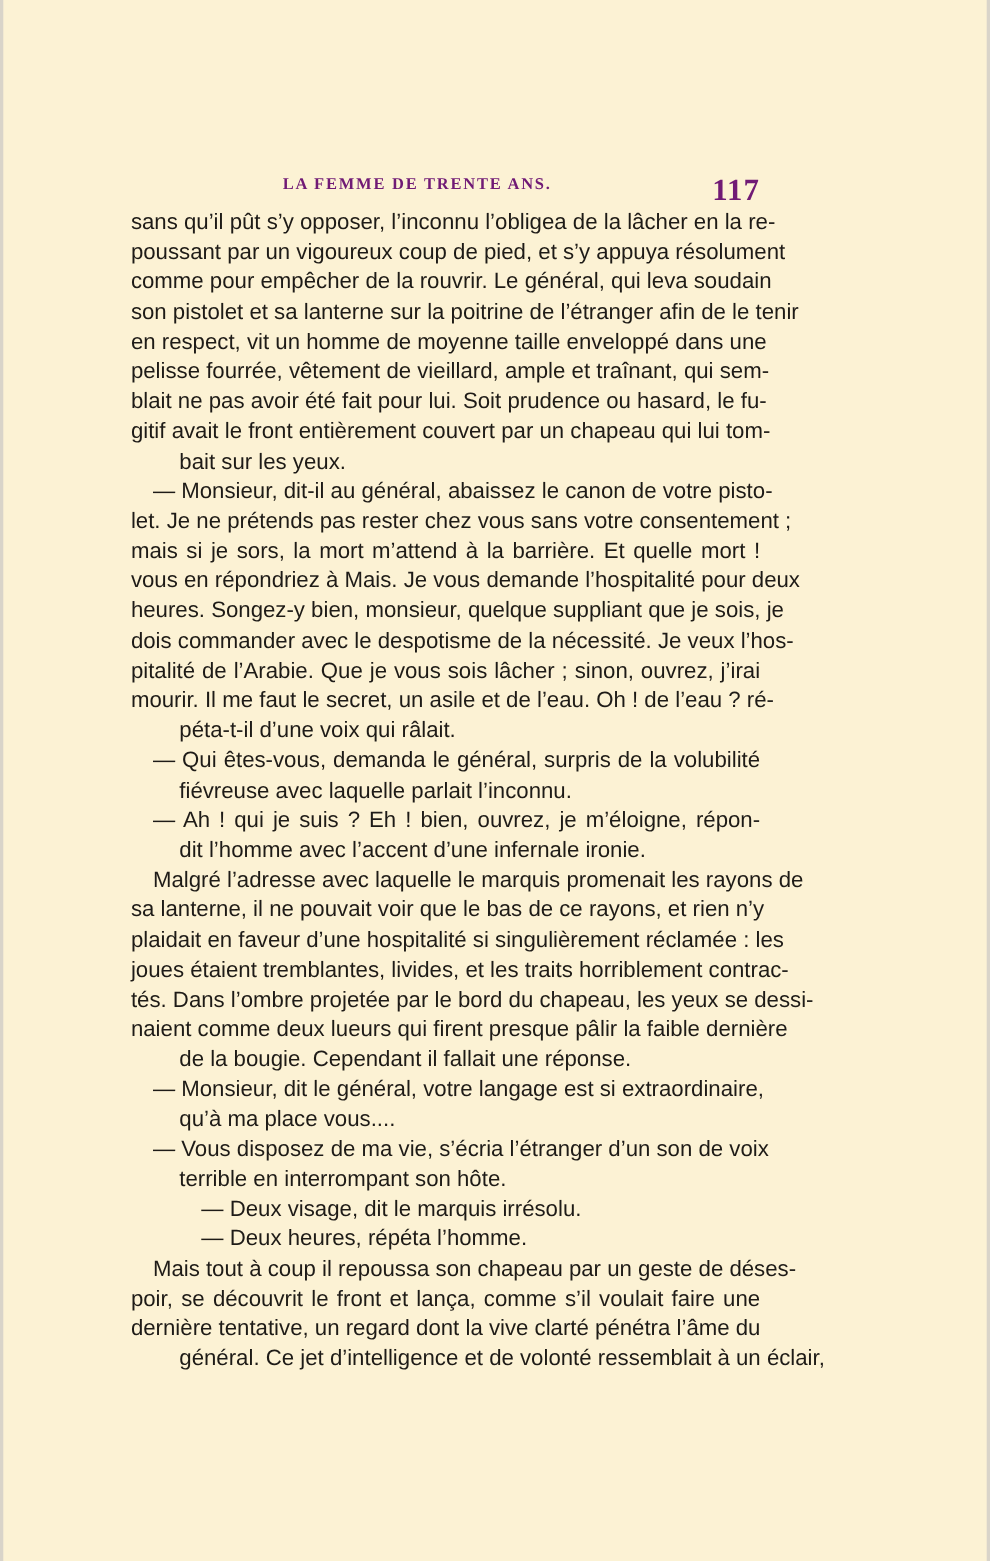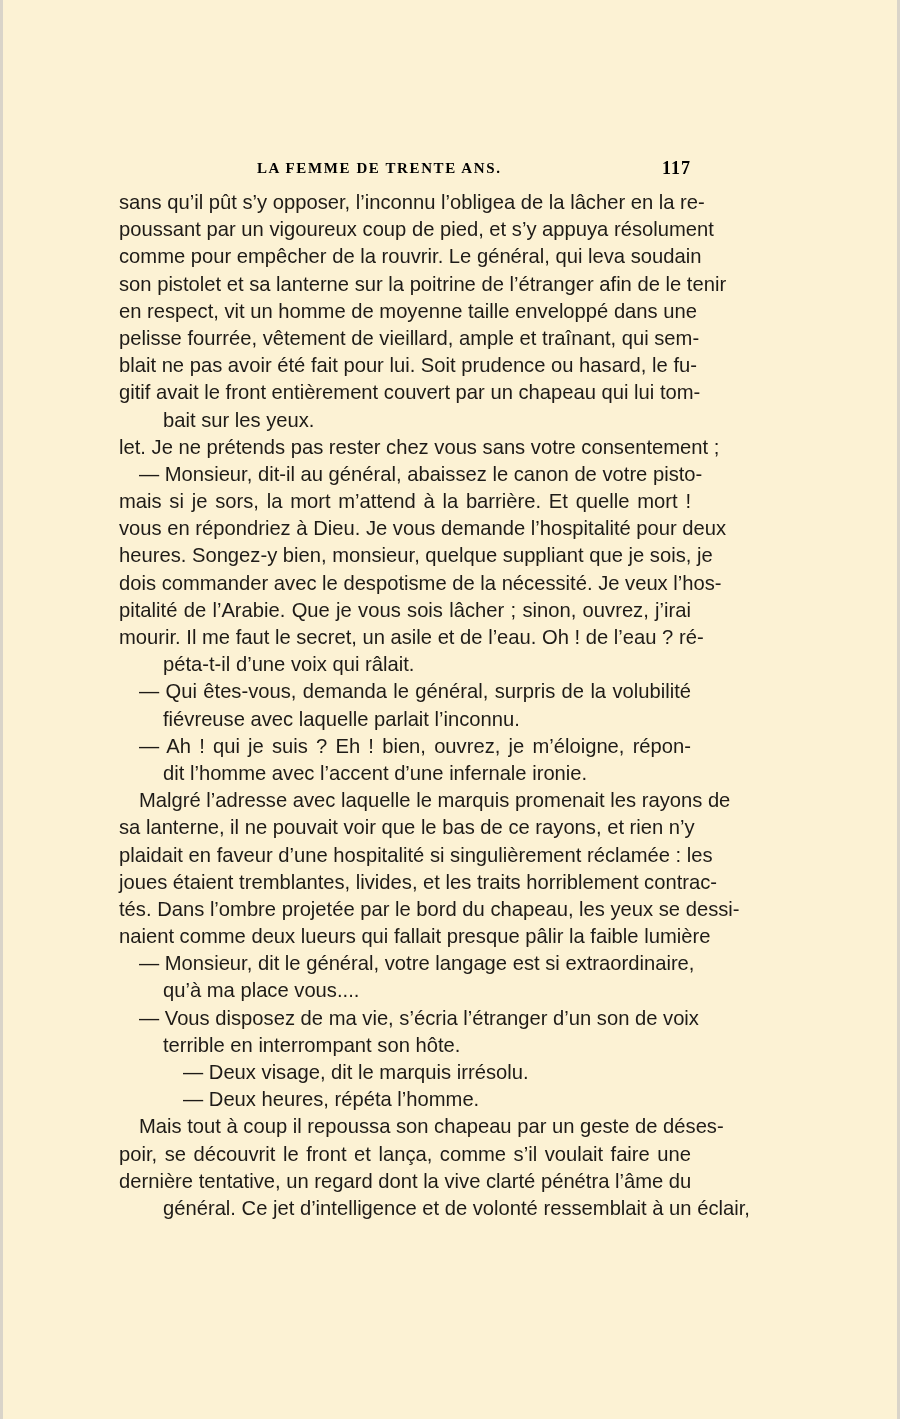--- a/index.html
+++ b/index.html
@@ -20,35 +20,35 @@
       background: #fcf2d4;
       box-shadow: inset 3px 0 0 #d9d4c9, inset -3px 0 0 #d9d4c9;
     }
     .running-head {
       position: absolute;
       left: 119px;
       top: 158px;
       width: 572px;
       height: 26px;
       font-family: "Liberation Serif", serif;
-      color: #000000;
+      color: #701a75;
     }
     .running-title {
       position: absolute;
       left: 138px;
       top: 2px;
       font-size: 15px;
       font-weight: bold;
       letter-spacing: 1.6px;
     }
     .folio {
       position: absolute;
       right: 0;
       top: 0;
-      font-size: 18px;
+      font-size: 28px;
       font-weight: bold;
       letter-spacing: 1px;
     }
     .text-block {
       position: absolute;
       left: 119px;
       top: 189px;
       width: 572px;
       font-family: Liberation Sans, sans-serif;
       font-size: 20.2px;
@@ -85,45 +85,46 @@
         <span class="line">poussant par un vigoureux coup de pied, et s’y appuya résolument</span>
         <span class="line">comme pour empêcher de la rouvrir. Le général, qui leva soudain</span>
         <span class="line">son pistolet et sa lanterne sur la poitrine de l’étranger afin de le tenir</span>
         <span class="line">en respect, vit un homme de moyenne taille enveloppé dans une</span>
         <span class="line">pelisse fourrée, vêtement de vieillard, ample et traînant, qui sem-</span>
         <span class="line">blait ne pas avoir été fait pour lui. Soit prudence ou hasard, le fu-</span>
         <span class="line">gitif avait le front entièrement couvert par un chapeau qui lui tom-</span>
         <span class="line last">bait sur les yeux.</span>
       </div>
       <div>
+        <span class="line indent">— Monsieur, dit-il au général, abaissez le canon de votre pisto-</span>
         <span class="line">let. Je ne prétends pas rester chez vous sans votre consentement ;</span>
-        <span class="line indent">— Monsieur, dit-il au général, abaissez le canon de votre pisto-</span>
         <span class="line">mais si je sors, la mort m’attend à la barrière. Et quelle mort !</span>
-        <span class="line">vous en répondriez à Dieu. Je vous demande l’hospitalité pour deux</span>
+        <span class="line">vous en répondriez à Mais. Je vous demande l’hospitalité pour deux</span>
         <span class="line">heures. Songez-y bien, monsieur, quelque suppliant que je sois, je</span>
         <span class="line">dois commander avec le despotisme de la nécessité. Je veux l’hos-</span>
         <span class="line">pitalité de l’Arabie. Que je vous sois lâcher ; sinon, ouvrez, j’irai</span>
         <span class="line">mourir. Il me faut le secret, un asile et de l’eau. Oh ! de l’eau ? ré-</span>
         <span class="line last">péta-t-il d’une voix qui râlait.</span>
       </div>
       <div>
         <span class="line indent">— Qui êtes-vous, demanda le général, surpris de la volubilité</span>
         <span class="line last">fiévreuse avec laquelle parlait l’inconnu.</span>
       </div>
       <div>
         <span class="line indent">— Ah ! qui je suis ? Eh ! bien, ouvrez, je m’éloigne, répon-</span>
         <span class="line last">dit l’homme avec l’accent d’une infernale ironie.</span>
       </div>
       <div>
         <span class="line indent">Malgré l’adresse avec laquelle le marquis promenait les rayons de</span>
         <span class="line">sa lanterne, il ne pouvait voir que le bas de ce rayons, et rien n’y</span>
         <span class="line">plaidait en faveur d’une hospitalité si singulièrement réclamée : les</span>
         <span class="line">joues étaient tremblantes, livides, et les traits horriblement contrac-</span>
         <span class="line">tés. Dans l’ombre projetée par le bord du chapeau, les yeux se dessi-</span>
-        <span class="line">naient comme deux lueurs qui fallait presque pâlir la faible lumière</span>
+        <span class="line">naient comme deux lueurs qui firent presque pâlir la faible dernière</span>
+        <span class="line last">de la bougie. Cependant il fallait une réponse.</span>
       </div>
       <div>
         <span class="line indent">— Monsieur, dit le général, votre langage est si extraordinaire,</span>
         <span class="line last">qu’à ma place vous....</span>
       </div>
       <div>
         <span class="line indent">— Vous disposez de ma vie, s’écria l’étranger d’un son de voix</span>
         <span class="line last">terrible en interrompant son hôte.</span>
       </div>
       <div>

